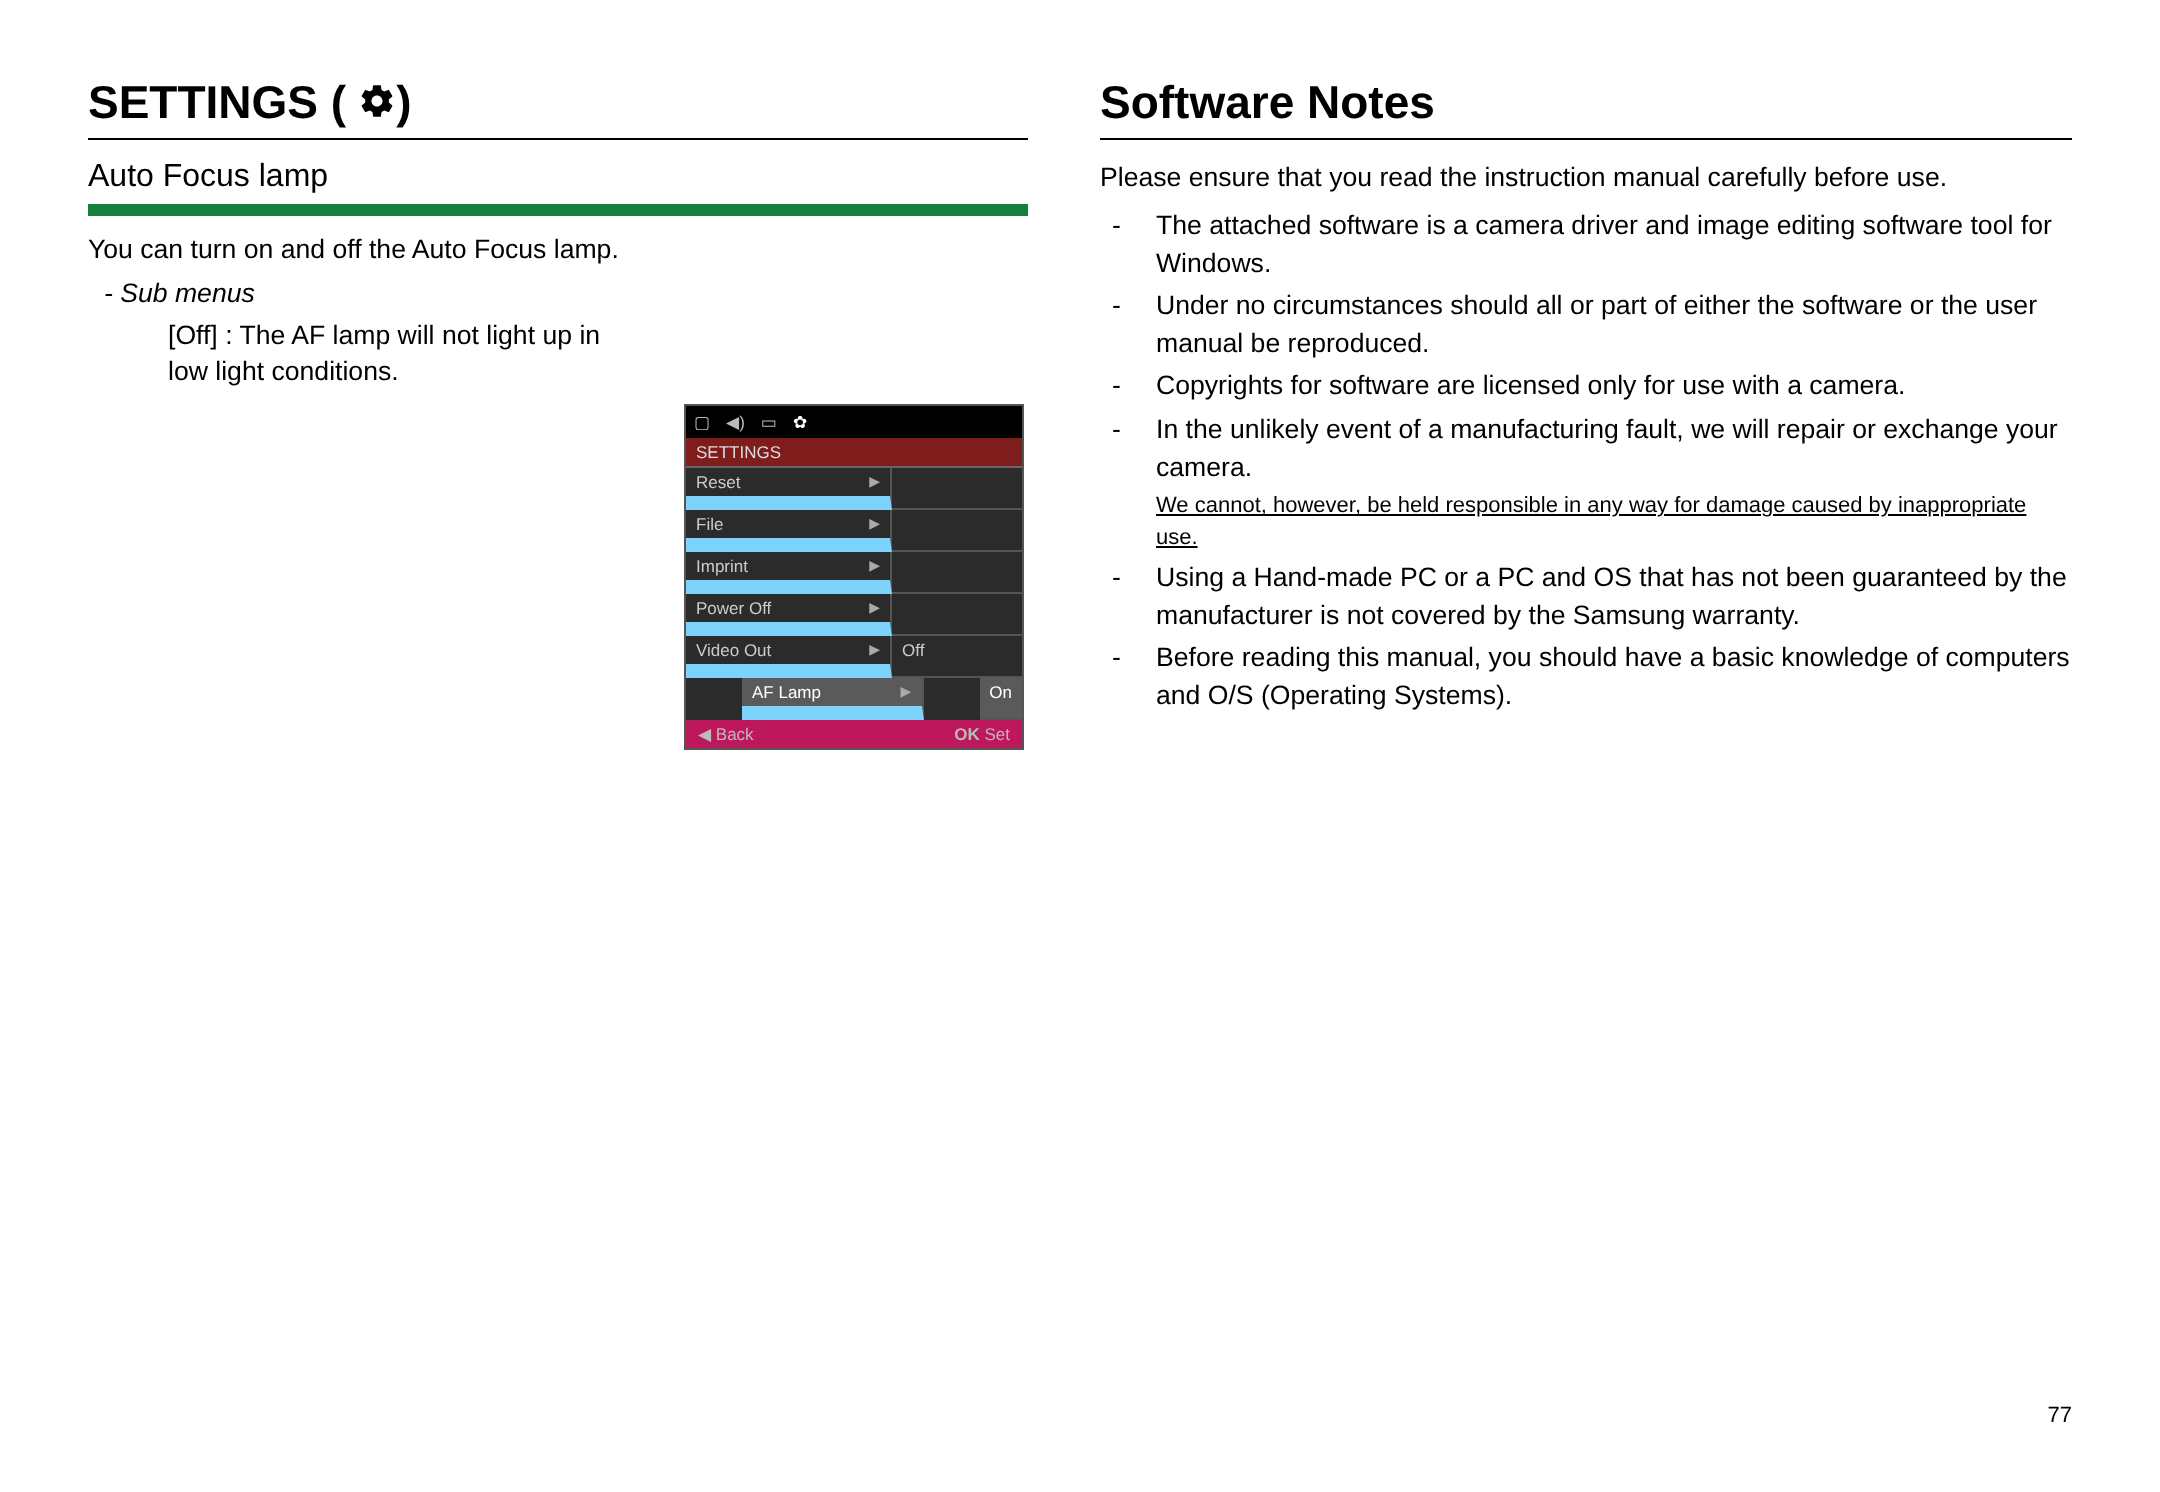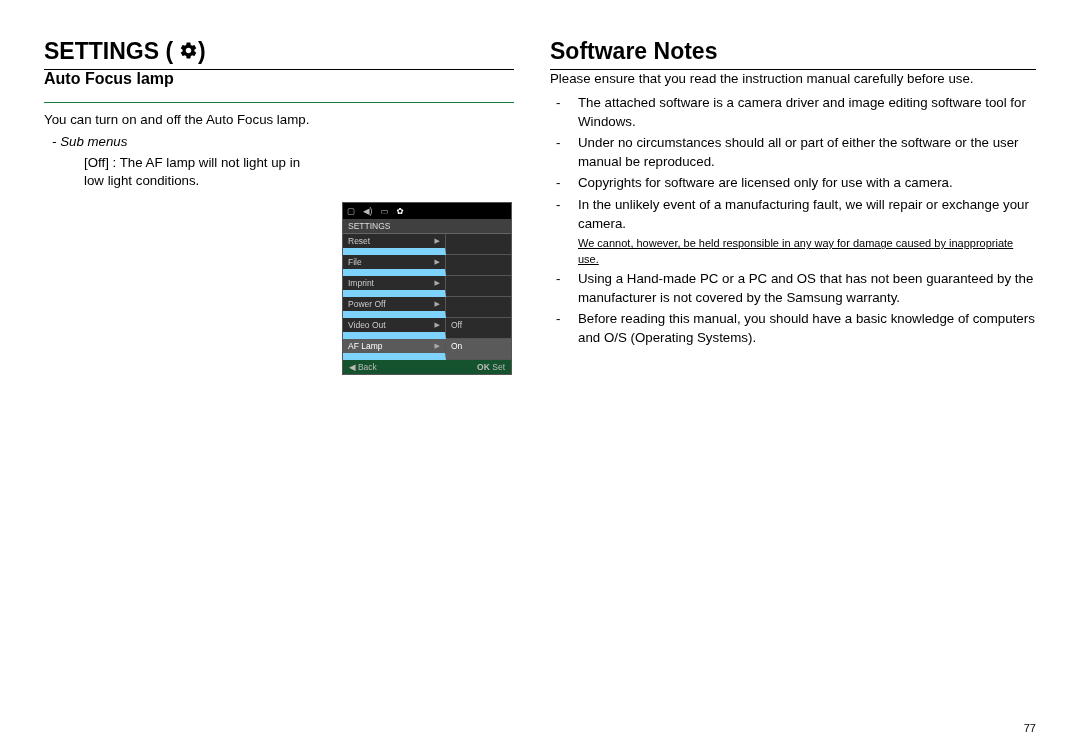--- a/index.html
+++ b/index.html
@@ -24,29 +24,30 @@
     width: 50%;
     box-sizing: border-box;
   }
   .col.left { padding-right: 26px; position: relative; }
   .col.right { padding-left: 10px; }
   .heading {
     font-size: 23px;
     font-weight: bold;
     border-bottom: 1.5px solid #000;
     padding-bottom: 4px;
+    margin-bottom: 10px;
     display: flex;
     align-items: center;
     gap: 6px;
   }
   .subheading {
     font-size: 16px;
-    font-weight: bold;
-    border-bottom: 1px solid #15803d;
-    padding-bottom: 14px;
+    font-weight: normal;
+    border-bottom: 6px solid #15803d;
+    padding-bottom: 4px;
     margin-bottom: 8px;
   }
   .body-text {
     font-size: 13.3px;
     line-height: 1.35;
     margin-bottom: 2px;
   }
   .sub-indent-1 { margin-left: 22px; margin-top: 4px; font-style: italic; }
   .sub-indent-1::before { content: "- "; margin-left: -14px; }
   .sub-indent-2 { margin-left: 40px; margin-top: 3px;}
@@ -67,21 +68,21 @@
   }
   .lcd-top {
     display: flex;
     background: #000;
     padding: 3px 4px;
     gap: 8px;
   }
   .lcd-top span { color: #bbb; }
   .lcd-top .active-tab { color: #fff; }
   .lcd-title {
-    background: #404040;
+    background: #7f1d1d;
     color: #ddd;
     padding: 2px 5px;
     border-bottom: 1px solid #666;
   }
   .lcd-row {
     display: flex;
     background: #2b2b2b;
     border-bottom: 0px;
   }
   .lcd-row .cell-l {
@@ -93,43 +94,43 @@
     justify-content: space-between;
     align-items: center;
     color: #ccc;
   }
   .lcd-row .cell-r {
     flex: 1;
     padding: 2px 5px;
     border-bottom: 1px solid #555;
     color: #ccc;
   }
-  .lcd-row.sel .cell-l, .lcd-row.sel .cell-r { background: #5a5a5a; color: #fff; }
+  .lcd-row.sel .cell-l, .lcd-row.sel .cell-r { background: #5a5a5a; color: #fff; margin-left: 28px; }
   .lcd-row .cell-r.hl { background: #5a5a5a; color: #fff; }
   .lcd-foot {
     display: flex;
     justify-content: space-between;
-    background: #14532d;
+    background: #be185d;
     padding: 2px 6px;
     color: #bbb;
   }
   .lcd .arrow { font-size: 7px; color: #aaa; }
   
   .bullet-row {
     display: flex;
     font-size: 13.3px;
     line-height: 1.4;
     margin-bottom: 3px;
   }
   .bullet-row .dash { width: 22px; padding-left: 6px; flex-shrink: 0; }
   .bullet-row .txt { flex: 1; }
   .bullet-cont { margin-left: 28px; font-size: 11px; line-height: 1.4; margin-bottom: 3px; text-decoration: underline;}
   .page-num {
     position: absolute;
-    bottom: 12px;
+    bottom: 32px;
     right: 44px;
     font-size: 11px;
     color: #000;
   }
 </style>
 </head>
 <body>
 
 <div class="page">
 

